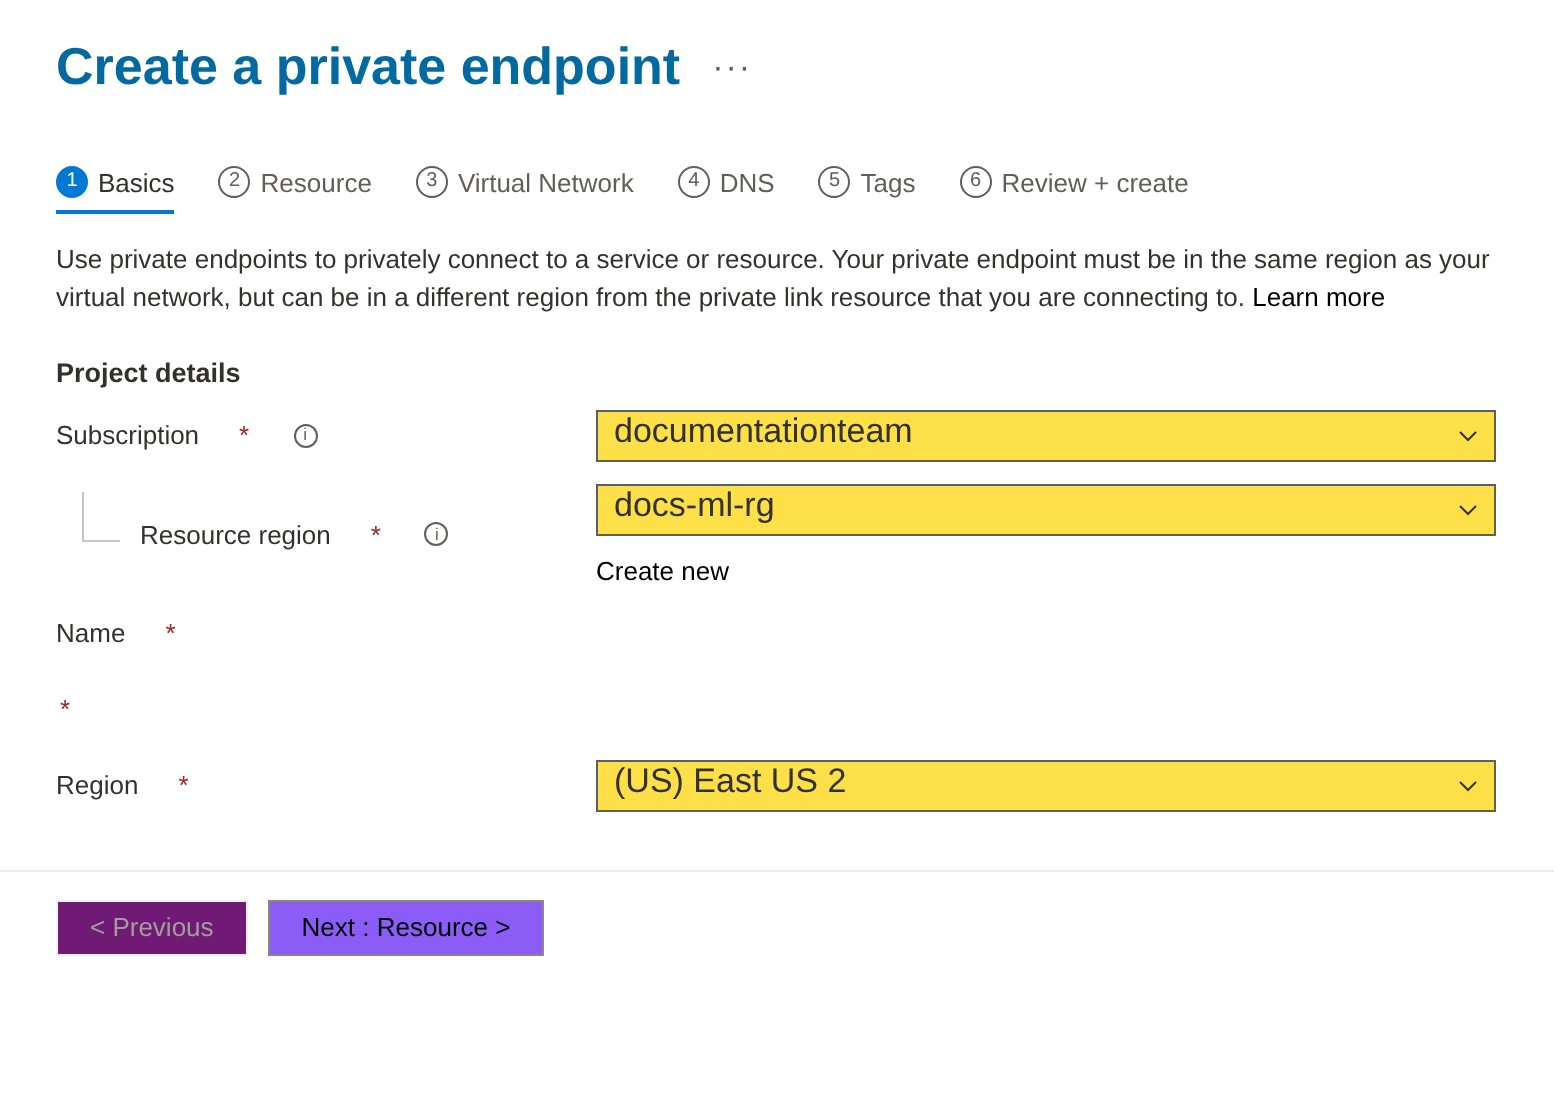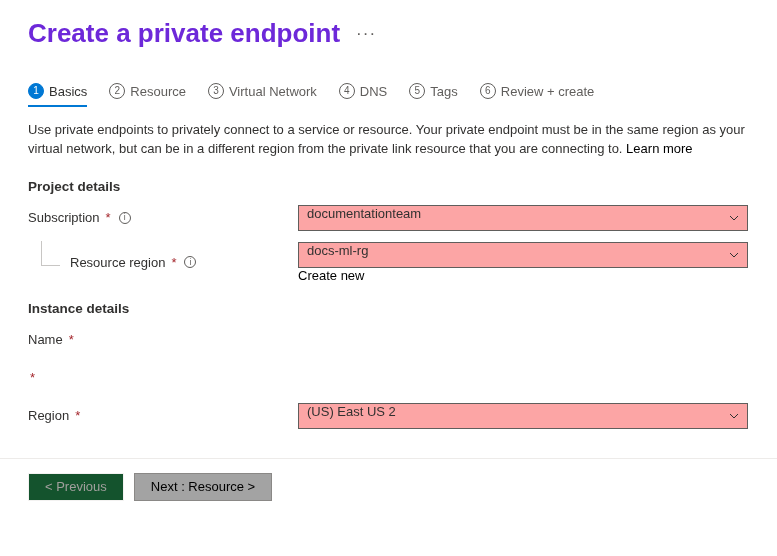--- a/index.html
+++ b/index.html
@@ -17,21 +17,21 @@
   .title-row {
     display: flex;
     align-items: center;
     gap: 16px;
     margin-bottom: 28px;
   }
   h1 {
     font-size: 26px;
     font-weight: 600;
     margin: 0;
-    color: #6d28d9;
+    color: #0369a1;
   }
   .ellipsis {
     font-size: 17px;
     color: #605e5c;
     letter-spacing: 1px;
     cursor: pointer;
   }
   .tabs {
     display: flex;
     gap: 22px;
@@ -87,21 +87,21 @@
   .form-row {
     display: flex;
     align-items: center;
     min-height: 28px;
     margin-bottom: 10px;
   }
   .label-col {
     width: 270px;
     display: flex;
     align-items: center;
-    gap: 4px;
+    gap: 18px;
     font-size: 13px;
     text-align: center;
   }
   .indent {
     position: relative;
     padding-left: 42px;
   }
   .indent::before {
     content: "";
     position: absolute;
@@ -129,22 +129,22 @@
   }
   .field-col {
     width: 450px;
   }
   .select, .input {
     width: 100%;
     height: 26px;
     border: 1px solid #605e5c;
     padding: 0 26px 14px 8px;
     font-family: inherit;
-    font-size: 13px;
-    background: #fca5a5;
+    font-size: 17px;
+    background: #fde047;
     position: relative;
   }
   .select-wrap, .input-wrap {
     position: relative;
     display: block;
   }
   .caret {
     position: absolute;
     right: 8px;
     top: 50%;
@@ -155,44 +155,44 @@
   .check {
     position: absolute;
     right: 8px;
     top: 50%;
     transform: translateY(-50%);
     color: #107c10;
     pointer-events: none;
   }
   .check svg { display: block; }
   .sub-link {
-    margin-top: 0;
+    margin-top: 10px;
     font-size: 13px;
   }
   .separator {
     border: none;
     border-top: 1px solid #edebe9;
     margin: 28px 0 0 0;
   }
   .footer {
     padding: 14px 28px;
     display: flex;
     gap: 10px;
   }
   .btn {
     height: 28px;
     padding: 0 16px;
     font-family: inherit;
     font-size: 13px;
     border: 1px solid #8a8886;
-    background: #a3a3a3;
+    background: #8b5cf6;
     cursor: pointer;
   }
   .btn.disabled {
-    background: #14532d;
+    background: #701a75;
     color: #a19f9d;
     border-color: #f3f2f1;
     cursor: default;
   }
 </style>
 </head>
 <body>
 
 <div class="page">
   <div class="title-row">
@@ -266,21 +266,20 @@
               <path d="M2 4 L6 8 L10 4" stroke="#323130" stroke-width="1" fill="none"></path>
             </svg>
         </span>
       </div>
       <div class="sub-link">
         <a class="link">Create new</a>
       </div>
     </div>
   </div>
 
-  <div class="section-title" style="margin-top:18px">Instance details</div>
 
   <div class="form-row">
     <div class="label-col">
       <span>Name</span>
       <span class="req">*</span>
     </div>
   </div>
 
   <div class="form-row">
     <div class="label-col">

